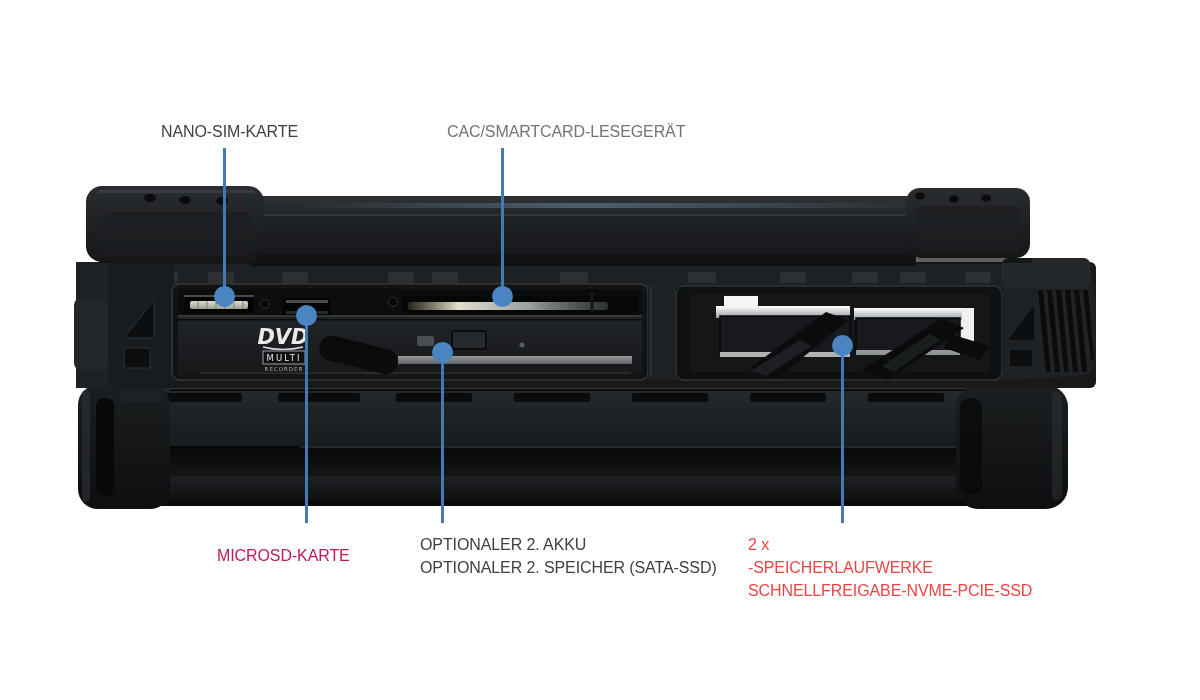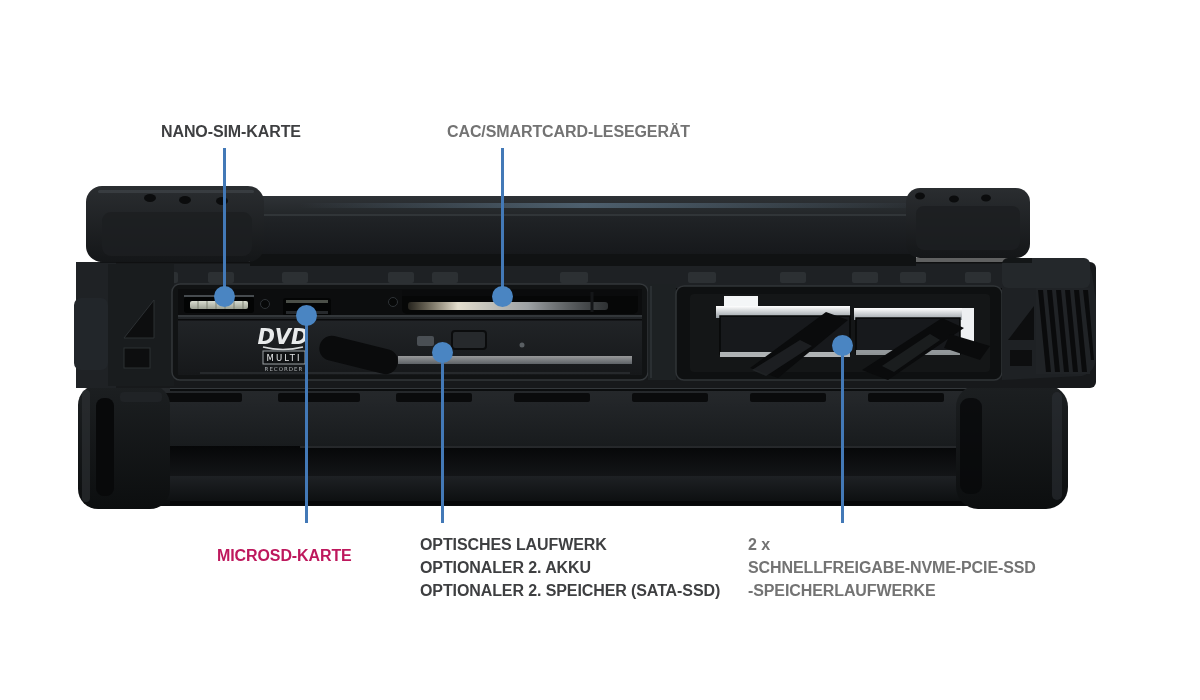--- a/index.html
+++ b/index.html
@@ -1,19 +1,19 @@
 <!DOCTYPE html>
 <html><head>
 <meta charset="utf-8">
 <style>
   html,body{margin:0;padding:0;background:#fff;}
   .stage{position:relative;width:1200px;height:700px;background:#ffffff;overflow:hidden;
          font-family:"Liberation Sans",sans-serif;}
   .stage svg{position:absolute;left:0;top:0;}
-  #callouts{position:absolute;left:0;top:0;width:1200px;height:700px;font-weight:bold;}
+  #callouts{position:absolute;left:0;top:0;width:1200px;height:700px;}
   .callout-line{position:absolute;}
   .callout-dot{position:absolute;border-radius:50%;}
   .callout-label{position:absolute;font-size:16px;line-height:23px;letter-spacing:-0.1px;white-space:nowrap;}
 </style>
 </head>
 <body>
 
 <div class="stage">
 
   <svg width="1200" height="700" viewBox="0 0 1200 700">
@@ -284,28 +284,27 @@
         <div class="callout-line" style="left: 304.5px; top: 315px; width: 3px; height: 208px; background: rgb(67, 121, 183);"></div>
         <div class="callout-dot" style="left: 295.5px; top: 304.5px; width: 21px; height: 21px; background: rgb(74, 133, 194);"></div>
         <div class="callout-label" style="left: 217px; top: 544px; color: #be185d;">
           <div>MICROSD-KARTE</div>
         </div>
       </div>
       <div>
         <div class="callout-line" style="left: 440.5px; top: 352px; width: 3px; height: 171px; background: rgb(67, 121, 183);"></div>
         <div class="callout-dot" style="left: 431.5px; top: 341.5px; width: 21px; height: 21px; background: rgb(74, 133, 194);"></div>
         <div class="callout-label" style="left: 420px; top: 533px; color: rgb(62, 63, 65);">
-          <div>OPTISCHES LAUFWERK</div>
           <div>OPTIONALER 2. AKKU</div>
           <div>OPTIONALER 2. SPEICHER (SATA-SSD)</div>
         </div>
       </div>
       <div>
         <div class="callout-line" style="left: 840.5px; top: 345px; width: 3px; height: 178px; background: rgb(67, 121, 183);"></div>
         <div class="callout-dot" style="left: 831.5px; top: 334.5px; width: 21px; height: 21px; background: rgb(74, 133, 194);"></div>
-        <div class="callout-label" style="left: 748px; top: 533px; color: #737373;">
+        <div class="callout-label" style="left: 748px; top: 533px; color: #ef4444;">
           <div>2 x</div>
+          <div>-SPEICHERLAUFWERKE</div>
           <div>SCHNELLFREIGABE-NVME-PCIE-SSD</div>
-          <div>-SPEICHERLAUFWERKE</div>
         </div>
       </div>
     </div>
 </div>
 
 </body></html>

